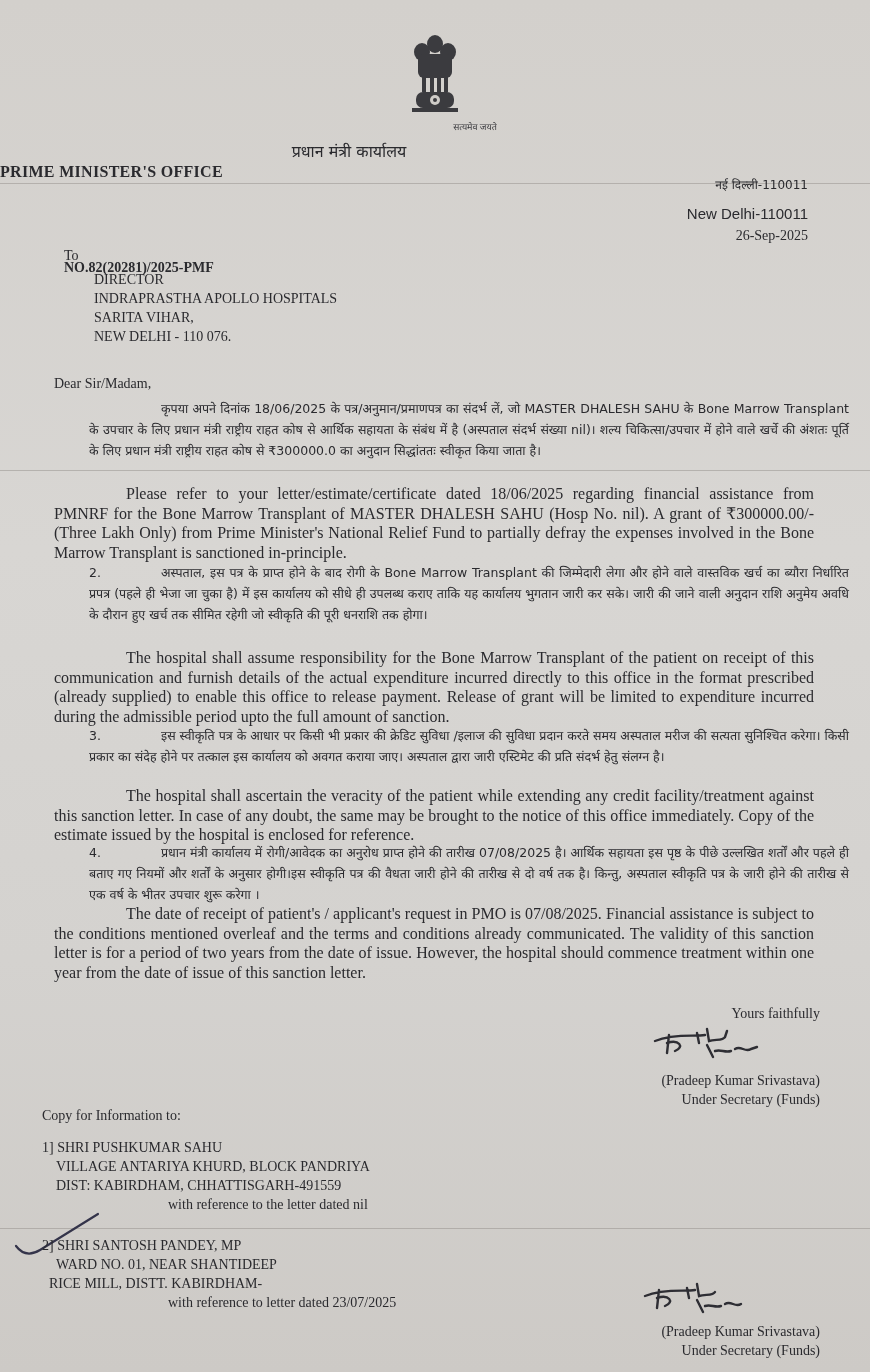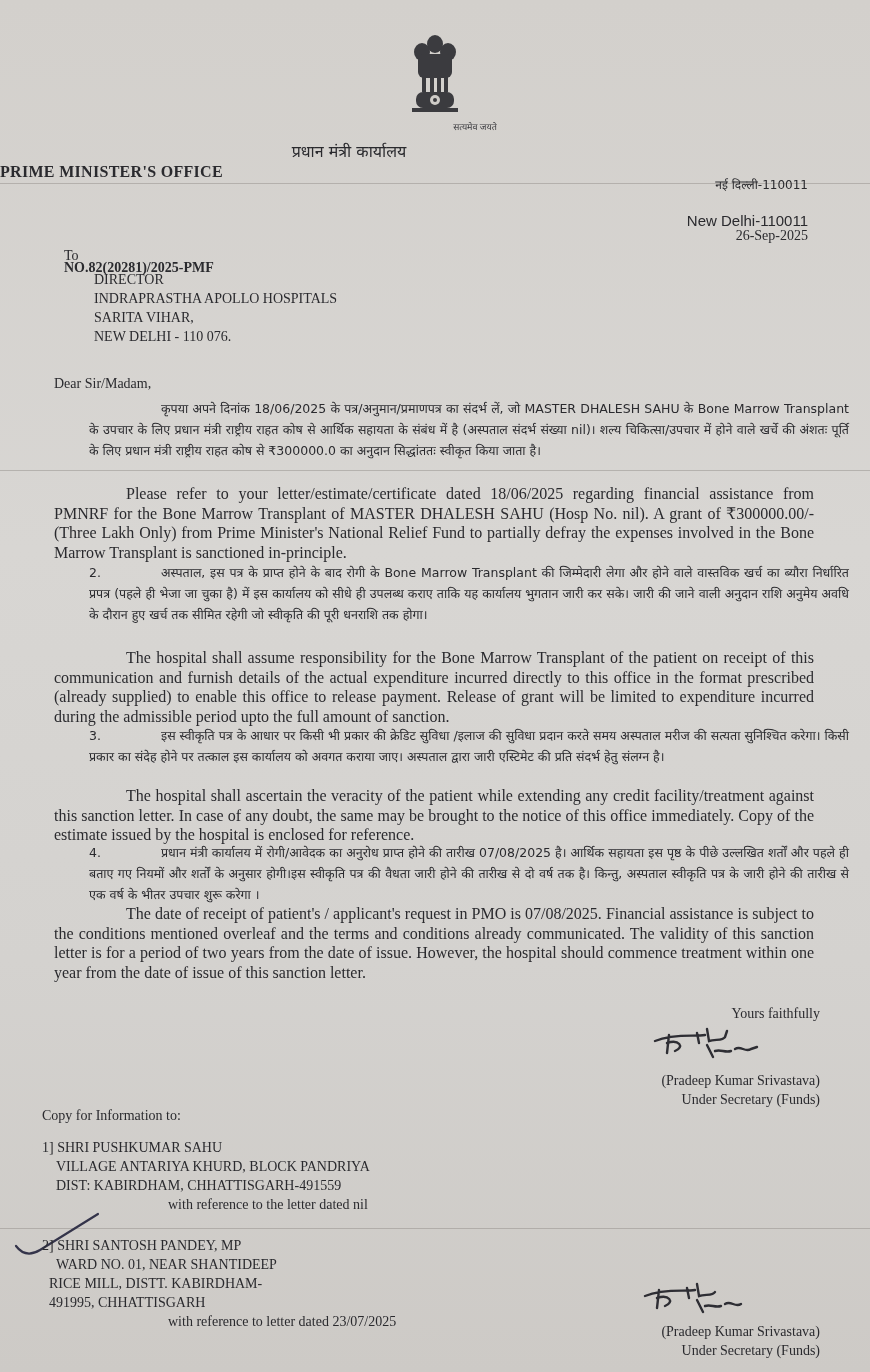--- a/index.html
+++ b/index.html
@@ -18,21 +18,21 @@
     position: absolute; left: 0; width: 870px; height: 1px;
     background: rgba(140,135,130,0.45);
   }
   .emblem {
     position: absolute; left: 404px; top: 30px; width: 62px; height: 92px;
   }
   .motto { position: absolute; left: 0; width: 870px; top: 120px; text-align: center; font-size: 9px; color: #3a3a3e; margin-left: 40px; }
   .hi-office { position: absolute; left: 0; width: 698px; top: 140px; text-align: center; font-family: "DejaVu Sans", sans-serif; font-size: 16px; }
   .en-office { position: absolute; left: 0; width: 870px; top: 163px; text-align: left; font-weight: bold; font-size: 16px; letter-spacing: 0.3px; }
   .place-hi { position: absolute; right: 62px; top: 176px; font-family: "DejaVu Sans", sans-serif; font-size: 12px; }
-  .place-en { position: absolute; right: 62px; top: 212px; font-family: "Liberation Sans", sans-serif; font-size: 15px; }
+  .place-en { position: absolute; right: 62px; top: 205px; font-family: "Liberation Sans", sans-serif; font-size: 15px; }
   .date { position: absolute; right: 62px; top: 228px; font-size: 14px; }
   .ref-no { position: absolute; left: 64px; top: 220px; font-weight: bold; font-size: 14px; margin-top: 40px; }
   .to { position: absolute; left: 64px; top: 248px; font-size: 14px; }
   .addr { position: absolute; left: 94px; top: 270px; font-size: 14px; line-height: 19px; }
   .salutation { position: absolute; left: 54px; top: 376px; font-size: 14px; }
   .body {
     position: absolute; left: 54px; width: 760px; font-size: 16px; line-height: 19.5px; text-align: justify;
   }
   .body.hi { font-family: "DejaVu Sans", sans-serif; font-size: 12.5px; line-height: 21px; margin-left: 35px; }
   .indent { text-indent: 72px; }
@@ -119,21 +119,20 @@
 </div>
 
 <svg class="tick" width="90" height="50" viewBox="0 0 90 50">
   <path d="M4 34 C10 42, 18 44, 28 38 L86 2" stroke="#34344a" stroke-width="2.2" fill="none" stroke-linecap="round"></path>
 </svg>
 
 <div class="copy" style="top:1236px">
   <div>2] SHRI SANTOSH PANDEY, MP</div>
   <div class="line">WARD NO. 01, NEAR SHANTIDEEP</div>
   <div style="padding-left:7px">RICE MILL, DISTT. KABIRDHAM-</div>
-  <div style="padding-left:7px">491995, CHHATTISGARH</div>
   <div class="ref">with reference to letter dated 23/07/2025</div>
 </div>
 
 <div class="sign-block" style="top:1282px; left:580px; width:240px">
   <svg class="signature" width="130" height="40" viewBox="0 0 130 40">
     <path d="M10 14 C30 6, 50 10, 60 8 M24 8 L22 26 M22 16 C34 12, 40 20, 30 24 M52 6 L54 16 M62 2 L64 14 C70 12, 78 14, 80 10 M62 18 L68 30 M70 24 C76 22, 80 26, 86 24 M90 22 C96 18, 100 26, 106 22" stroke="#2e2e34" stroke-width="2.4" fill="none" stroke-linecap="round"></path>
   </svg>
   <div>(Pradeep Kumar Srivastava)</div>
   <div>Under Secretary (Funds)</div>
 </div>

